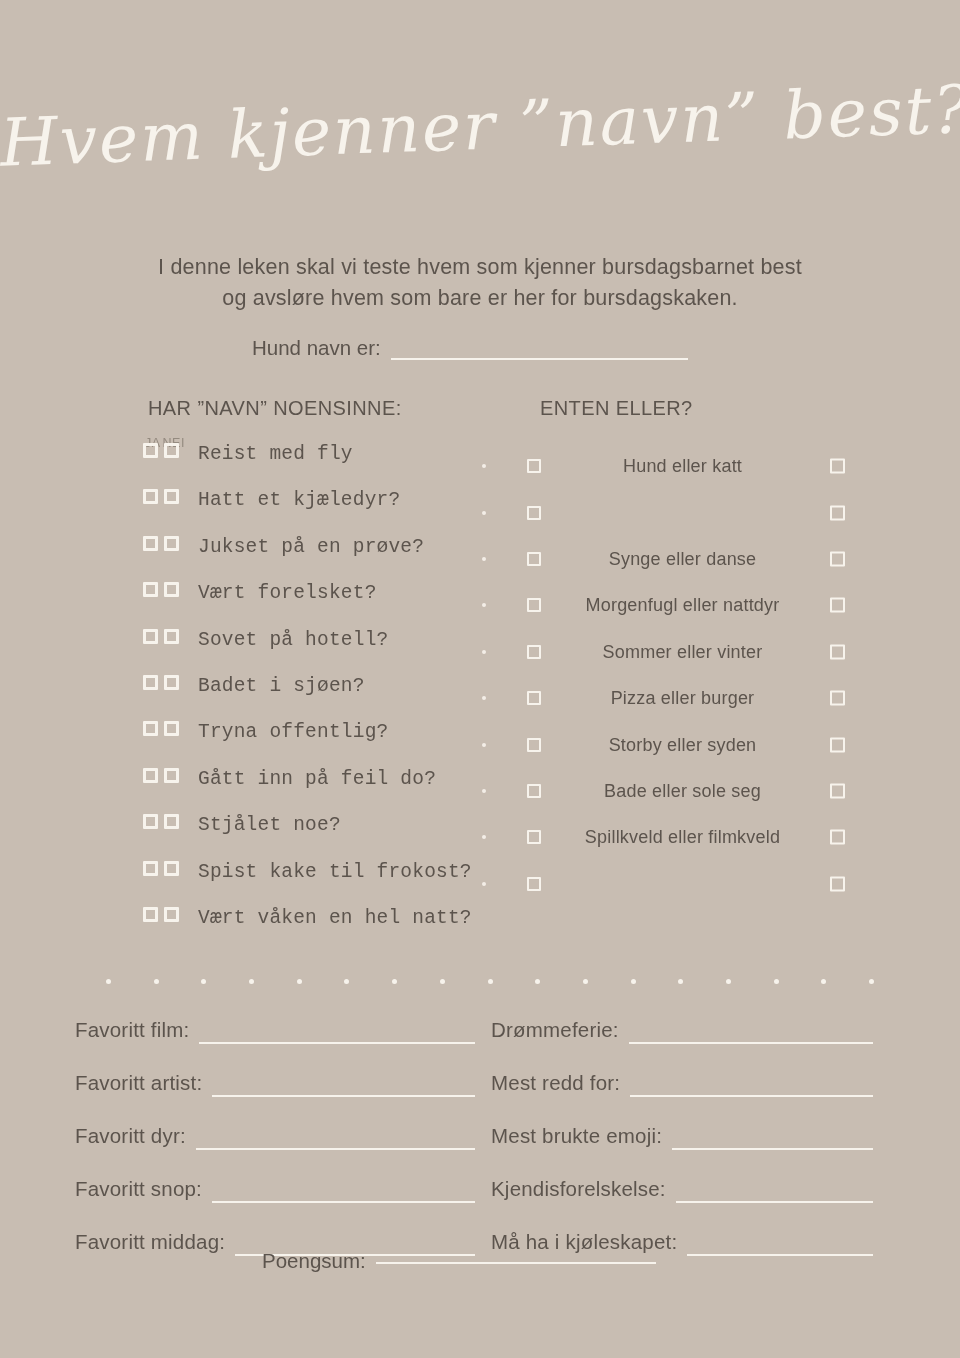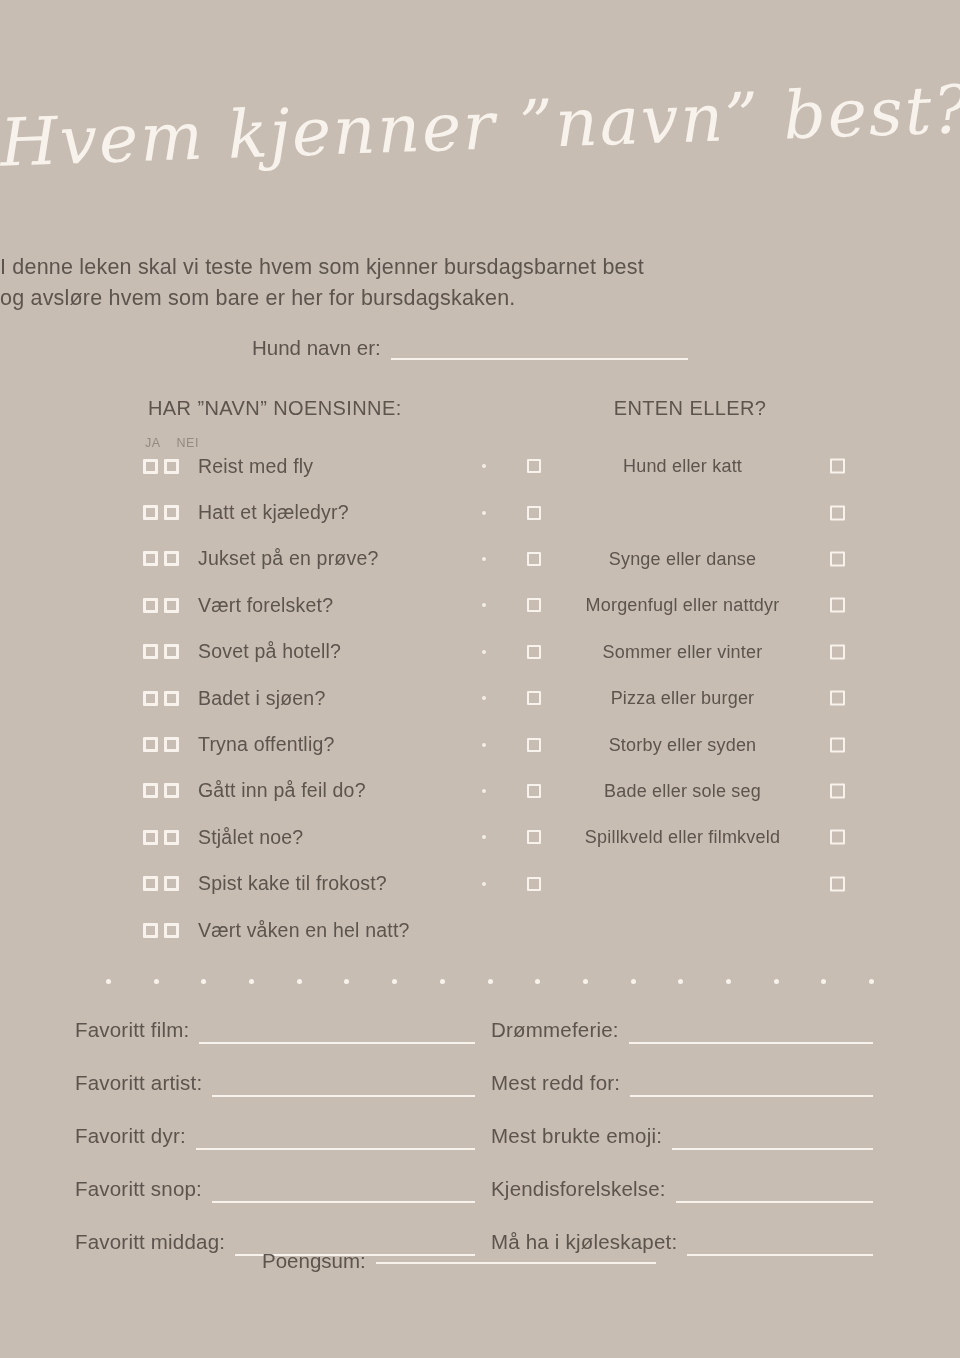--- a/index.html
+++ b/index.html
@@ -15,39 +15,39 @@
   
   .title{
     position:absolute;top:88px;left:0;width:100%;
     text-align:center;white-space:nowrap;
     font-family:"DejaVu Serif",serif;font-style:italic;font-weight:400;
     font-size:66px;color:var(--white);letter-spacing:2px;
     transform:rotate(-2deg);
   }
 
   
-  .intro{position:absolute;top:252px;left:0;width:100%;
+  .intro{position:absolute;top:252px;left:0;width:100%;text-align:center;
     font-size:21.5px;line-height:1.42;letter-spacing:.2px;}
 
   
   .name-row{position:absolute;left:252px;top:332px;display:flex;align-items:flex-end;height:28px;}
   .name-label{font-size:20.5px;}
   .name-line{width:297px;margin-left:10px;border-bottom:2px solid var(--white);height:100%;}
 
   
   .col-header{position:absolute;top:397px;font-size:20px;letter-spacing:.4px;}
   .col-header.left{left:148px;}
-  .col-header.right{left:540px;width:300px;text-align:center;}
-
-  .janei{position:absolute;left:145px;top:436px;display:flex;gap:16px;
+  .col-header.right{left:540px;width:300px;text-align:left;}
+
+  .janei{position:absolute;left:145px;top:436px;display:flex;gap:2px;
     font-size:12.5px;letter-spacing:.5px;color:var(--muted);}
 
   
   .left-rows{position:absolute;left:143px;top:443px;display:grid;grid-auto-rows:46.4px;}
-  .q-row{display:flex;align-items:center;}
+  .q-row{display:flex;font-family:Liberation Mono, monospace;}
   .cb{display:inline-block;width:15px;height:15px;border:3px solid var(--white);border-radius:1px;background:transparent;}
   .cb + .cb{margin-left:6px;}
   .q-label{margin-left:19px;font-size:19.5px;letter-spacing:.2px;}
 
   
   .right-rows{position:absolute;left:480px;top:443px;width:381px;display:grid;grid-auto-rows:46.4px;}
   .e-row{position:relative;}
   .sep-dot{position:absolute;left:2px;top:50%;margin-top:-2px;width:4px;height:4px;border-radius:50%;background:var(--white);opacity:.9;}
   .cb.a{position:absolute;left:47px;top:50%;transform:translateY(-50%);width:14px;height:14px;border-width:2.5px;}
   .e-label{position:absolute;left:72px;right:48px;top:50%;transform:translateY(-50%);

